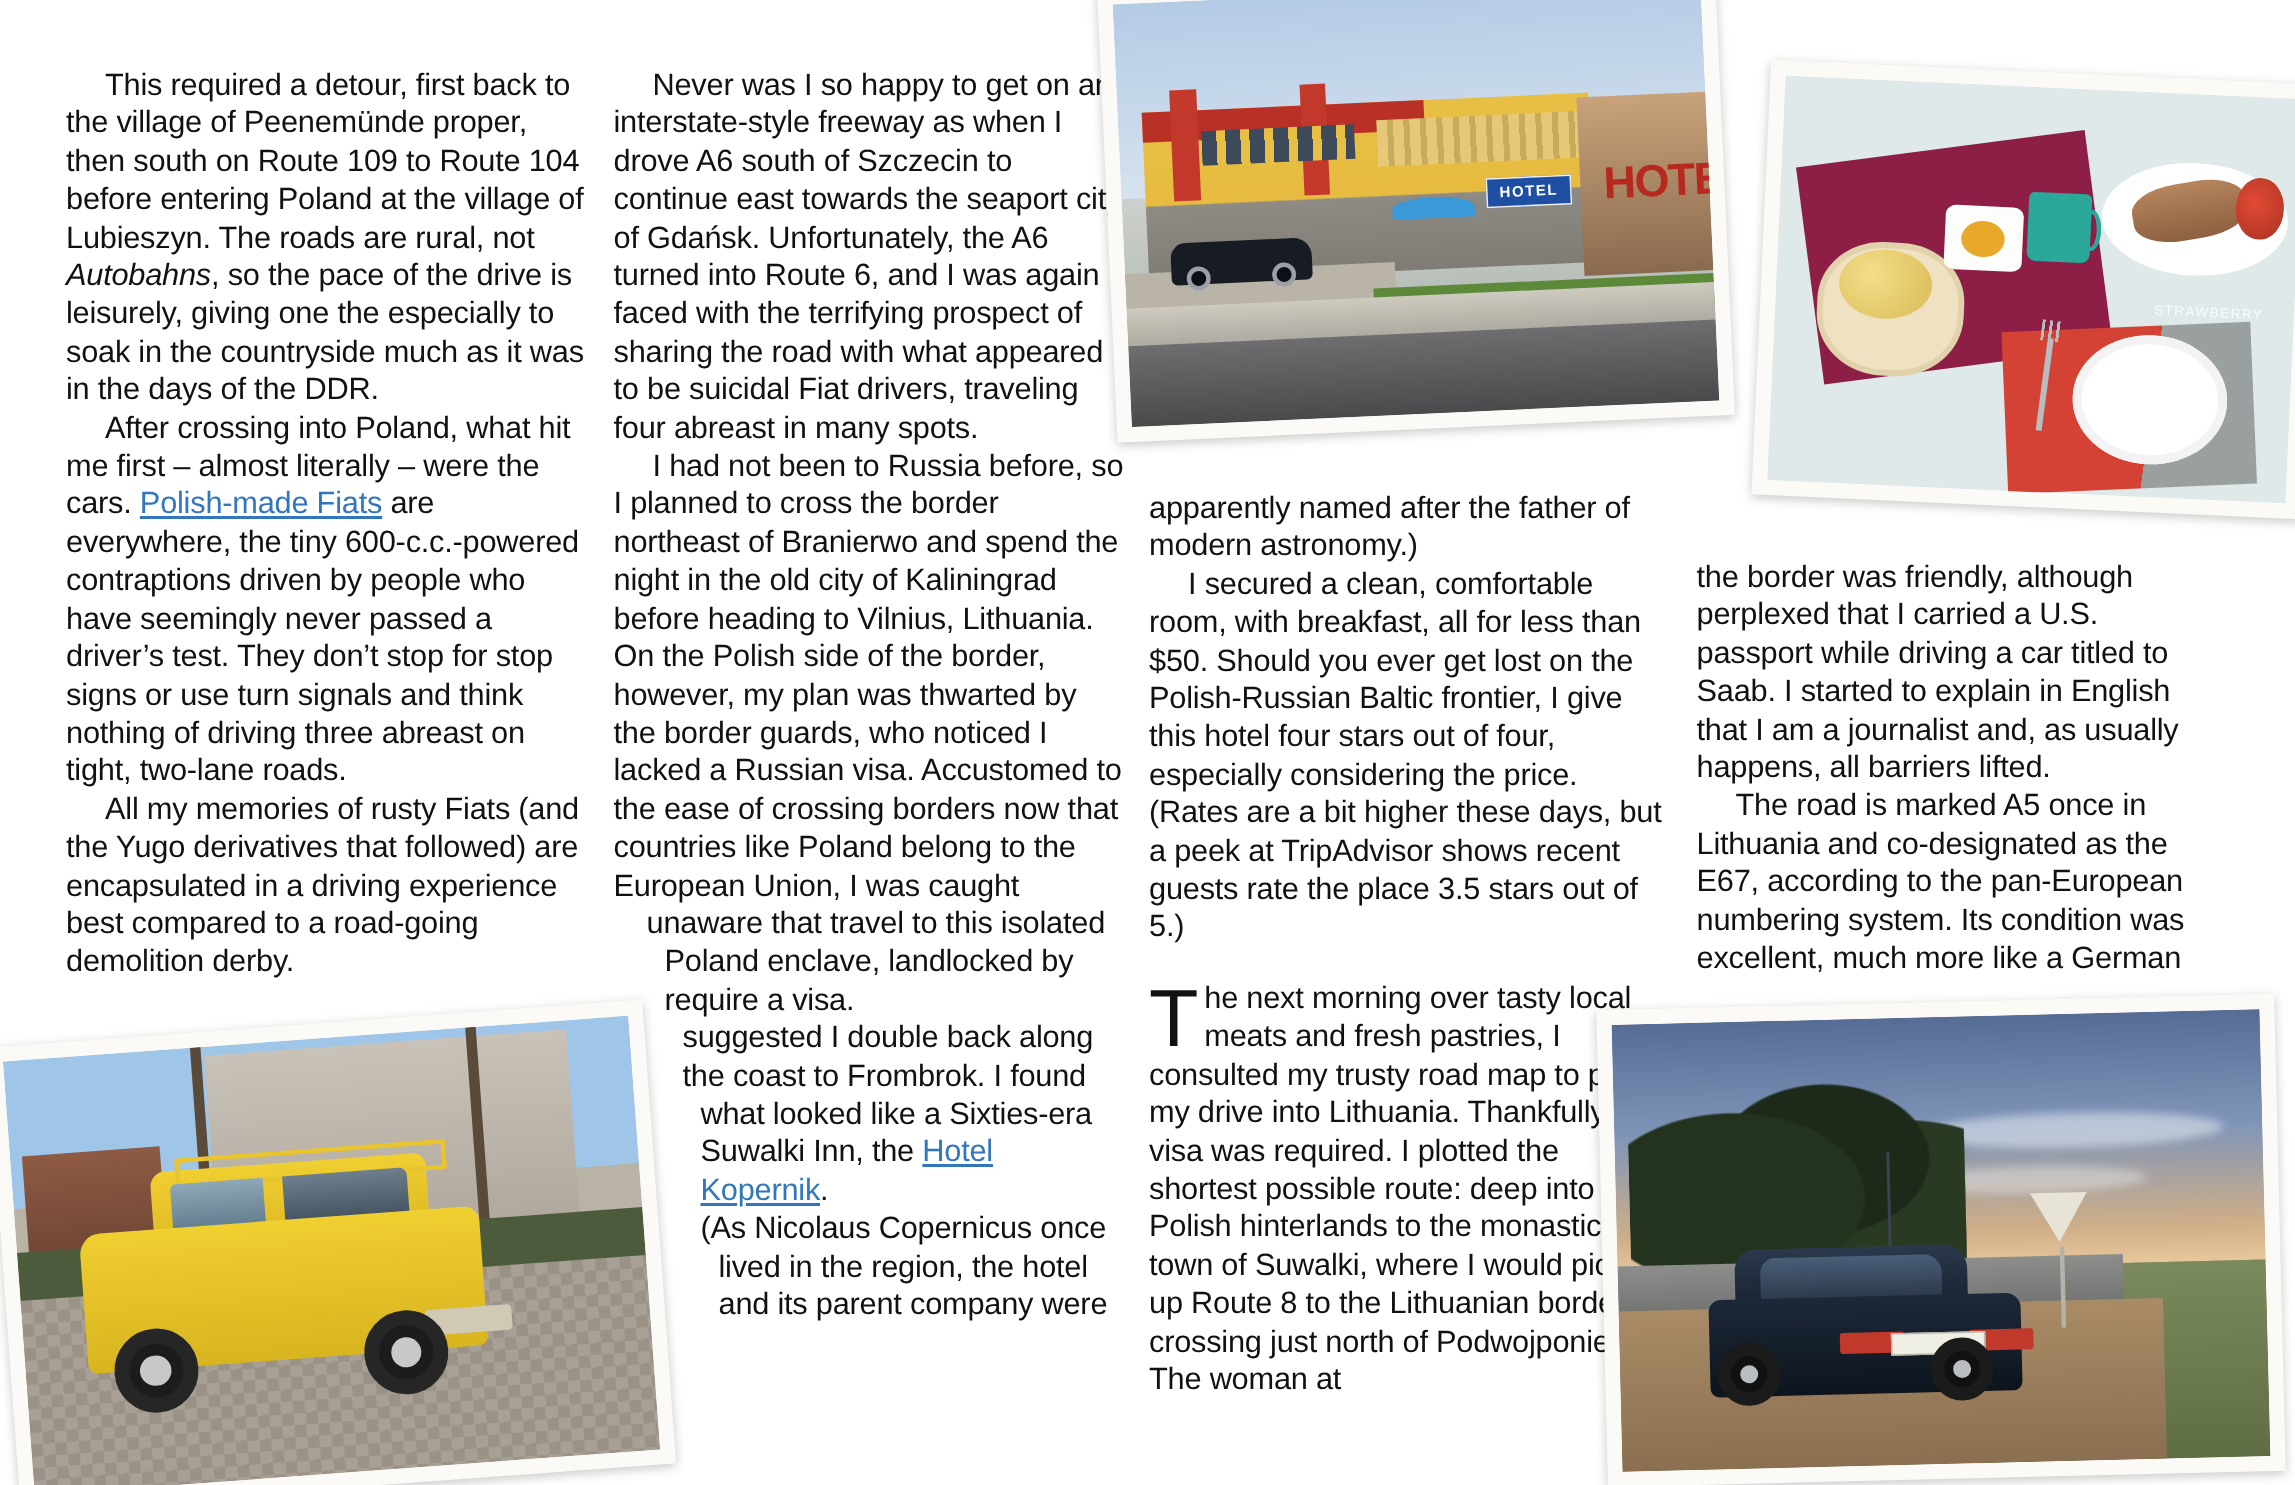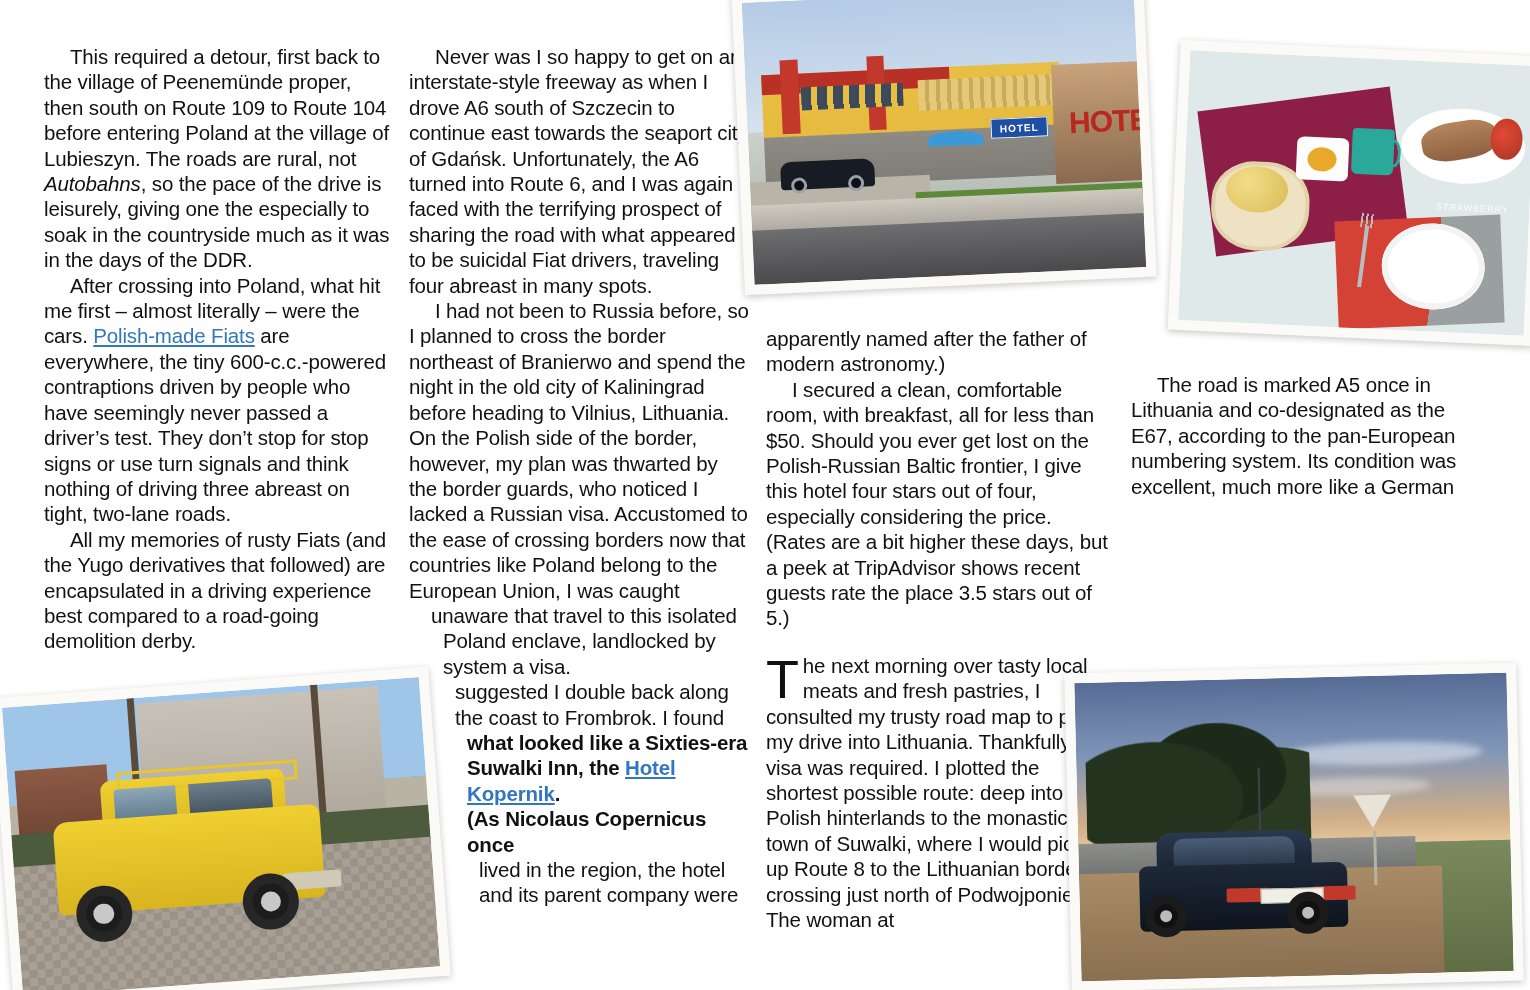--- a/index.html
+++ b/index.html
@@ -34,21 +34,21 @@
 
   #col-1 { left: 44px;  top: 44px;  width: 348px; }
   #col-2 { left: 409px; top: 44px;  width: 340px; }
   #col-3 { left: 766px; top: 326px; width: 342px; }
   #col-4 { left: 1131px;top: 372px; width: 348px; }
 
   
   .wrapind-1 { padding-left: 22px; }
   .wrapind-2 { padding-left: 34px; }
   .wrapind-3 { padding-left: 46px; }
-  .wrapind-4 { padding-left: 58px; font-weight: bold; }
+  .wrapind-4 { padding-left: 58px; }
   .wrapind-5 { padding-left: 70px; }
 
   
   .dropcap-para { position: relative; min-height: 52px; }
   .dropcap {
     float: left;
     font-size: 54px;
     line-height: 44px;
     font-weight: 400;
     padding: 2px 4px 0 0;
@@ -234,37 +234,38 @@
   <p class="ind"><span>This required a detour, first back to the village of Peenemünde proper, then south on Route 109 to Route 104 before entering Poland at the village of Lubieszyn. The roads are rural, not </span><em>Autobahns</em><span>, so the pace of the drive is leisurely, giving one the especially to soak in the countryside much as it was in the days of the DDR.</span></p>
   <p class="ind"><span>After crossing into Poland, what hit me first – almost literally – were the cars. </span><a class="link" href="#">Polish-made Fiats</a><span> are everywhere, the tiny 600-c.c.-powered contraptions driven by people who have seemingly never passed a driver’s test. They don’t stop for stop signs or use turn signals and think nothing of driving three abreast on tight, two-lane roads.</span></p>
   <p class="ind">All my memories of rusty Fiats (and the Yugo derivatives that followed) are encapsulated in a driving experience best compared to a road-going demolition derby.</p>
 </div>
 
 <div class="col" id="col-2">
   <p class="ind">Never was I so happy to get on an interstate-style freeway as when I drove A6 south of Szczecin to continue east towards the seaport city of Gdańsk. Unfortunately, the A6 turned into Route 6, and I was again faced with the terrifying prospect of sharing the road with what appeared to be suicidal Fiat drivers, traveling four abreast in many spots.</p>
   <p class="ind">I had not been to Russia before, so I planned to cross the border northeast of Branierwo and spend the night in the old city of Kaliningrad before heading to Vilnius, Lithuania. On the Polish side of the border, however, my plan was thwarted by the border guards, who noticed I lacked a Russian visa. Accustomed to the ease of crossing borders now that countries like Poland belong to the European Union, I was caught</p>
   <div class="wrapind-1">unaware that travel to this isolated</div>
   <div class="wrapind-2">Poland enclave, landlocked by</div>
-  <div class="wrapind-2">system a visa.</div>
+  <div class="wrapind-2">require a visa.</div>
   <div class="wrapind-3">suggested I double back along</div>
   <div class="wrapind-3">the coast to Frombrok. I found</div>
   <div class="wrapind-4">what looked like a Sixties-era</div>
   <div class="wrapind-4"><span>Suwalki Inn, the </span><a class="link" href="#">Hotel Kopernik</a><span>.</span></div>
   <div class="wrapind-4">(As Nicolaus Copernicus once</div>
   <div class="wrapind-5">lived in the region, the hotel</div>
   <div class="wrapind-5">and its parent company were</div>
 </div>
 
 <div class="col" id="col-3">
   <p>apparently named after the father of modern astronomy.)</p>
   <p class="ind">I secured a clean, comfortable room, with breakfast, all for less than $50. Should you ever get lost on the Polish-Russian Baltic frontier, I give this hotel four stars out of four, especially considering the price. (Rates are a bit higher these days, but a peek at TripAdvisor shows recent guests rate the place 3.5 stars out of 5.)</p>
   <p class="dropcap-para" style="margin-top:22px;"><span class="dropcap">T</span><span>he next morning over tasty local meats and fresh pastries, I consulted my trusty road map to plan my drive into Lithuania. Thankfully, no visa was required. I plotted the shortest possible route: deep into the Polish hinterlands to the monastic town of Suwalki, where I would pick up Route 8 to the Lithuanian border crossing just north of Podwojponie. The woman at</span></p>
 </div>
 
 <div class="col" id="col-4">
+  <p>the border was friendly, although perplexed that I carried a U.S. passport while driving a car titled to Saab. I started to explain in English that I am a journalist and, as usually happens, all barriers lifted.</p>
   <p class="ind">The road is marked A5 once in Lithuania and co-designated as the E67, according to the pan-European numbering system. Its condition was excellent, much more like a German</p>
 </div>
 
 <div class="photo" id="photo-hotel">
   <div class="inner">
     <div class="hotel-scene">
       <div class="hotel-sky"></div>
       <div class="hotel-bldg"></div>
       <div class="hotel-roof"></div>
       <div class="hotel-pillar p1"></div>

